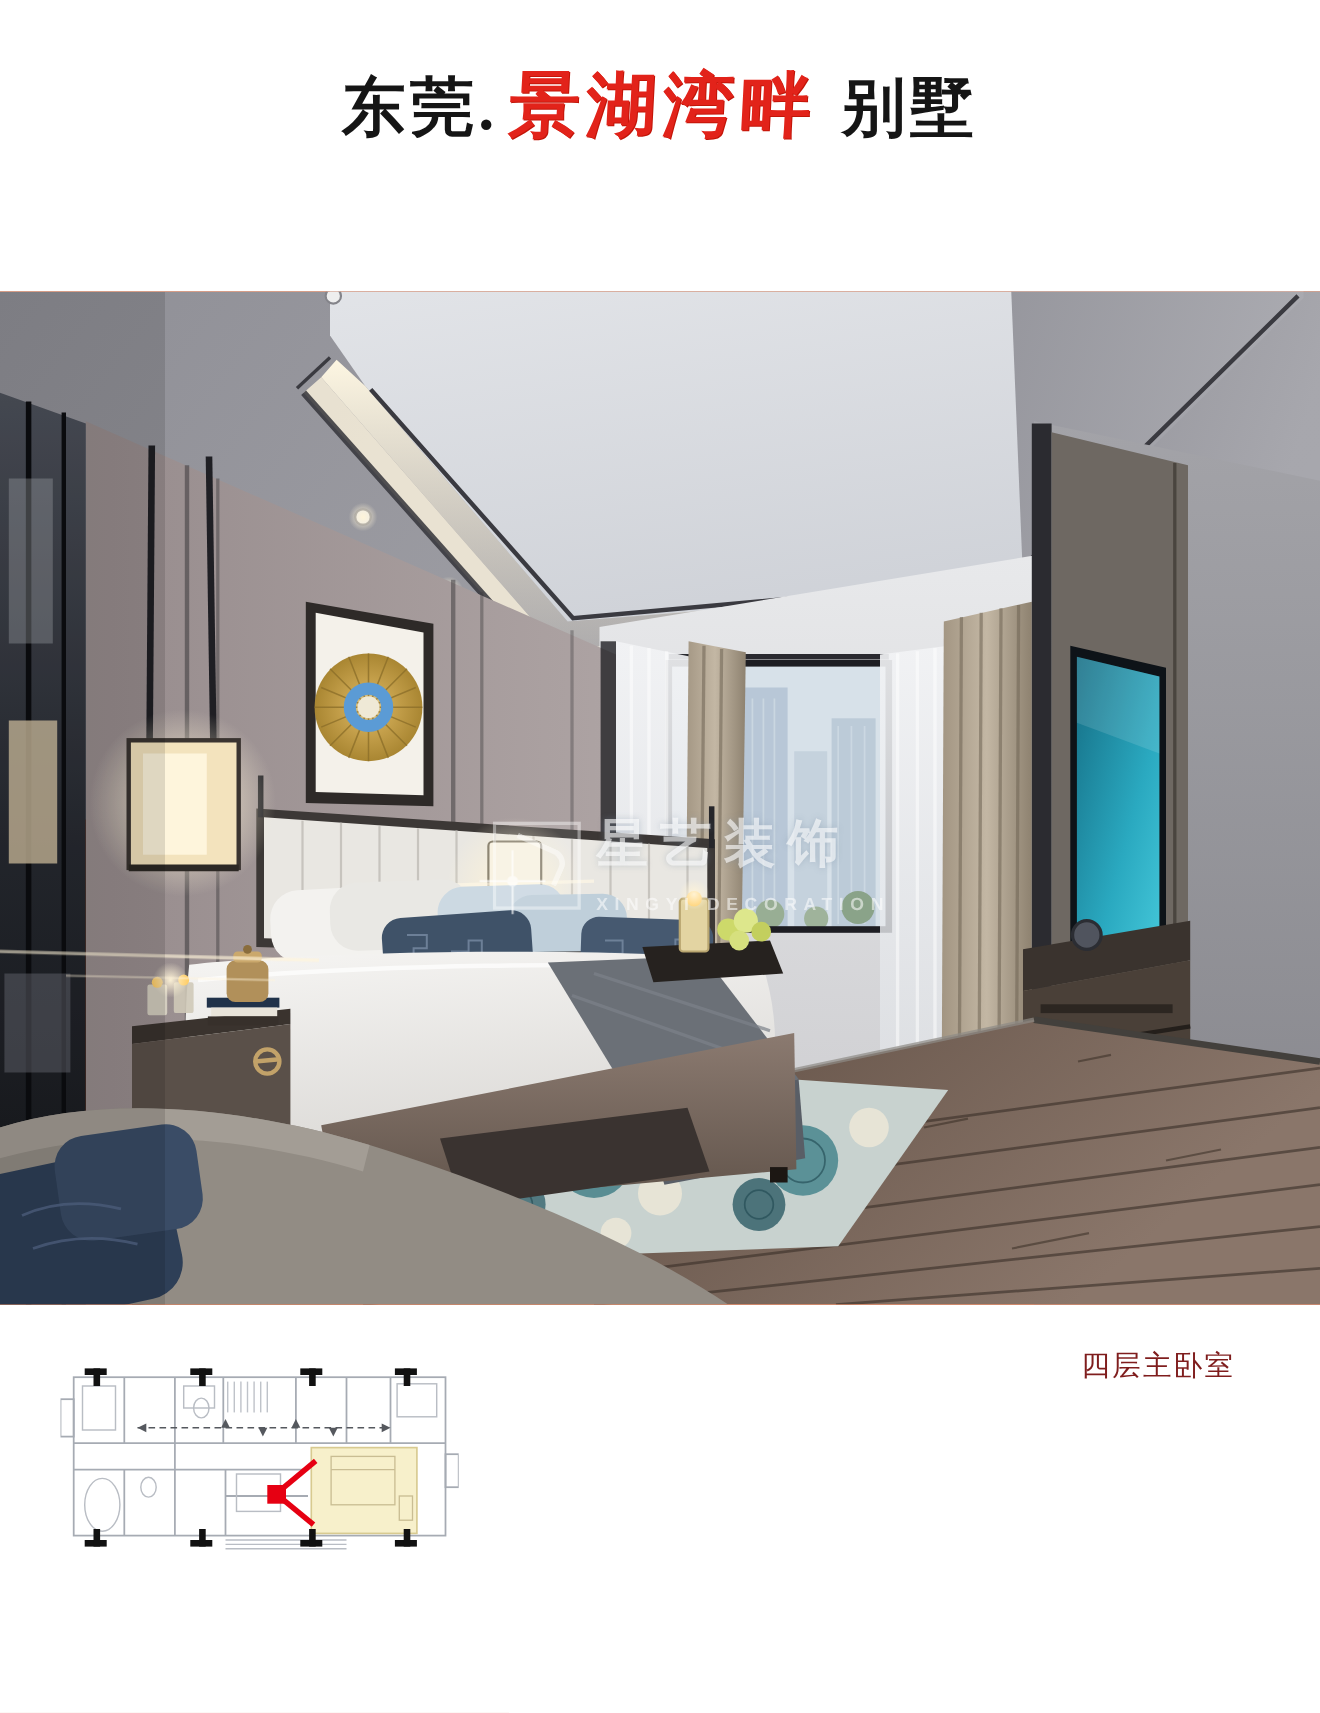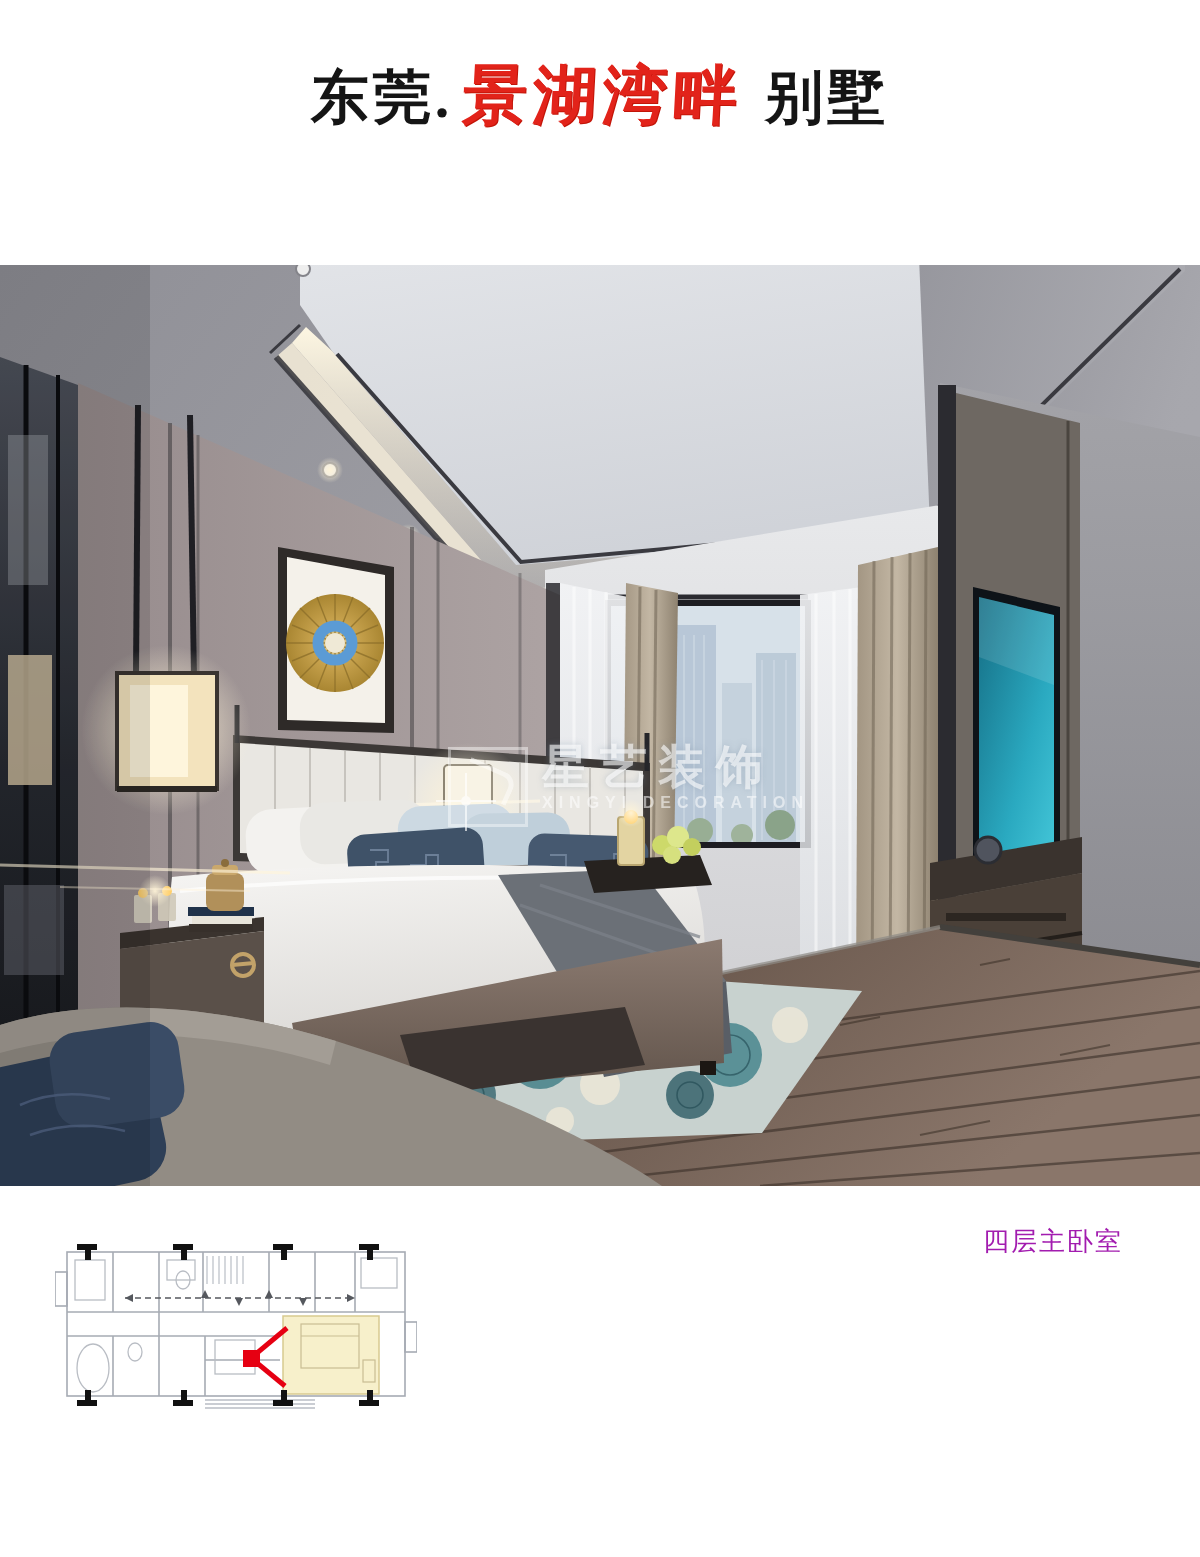--- a/index.html
+++ b/index.html
@@ -19,23 +19,23 @@
   .watermark{position:absolute;left:448px;top:478px;display:flex;align-items:flex-start;
              pointer-events:none;}
   .wm-logo{width:74px;height:74px;border:3px solid rgba(255,255,255,.38);margin:4px 14px 0 0;
            position:relative;background:rgba(255,255,255,.10);}
   .wm-logo::after{content:"";position:absolute;left:12px;top:16px;width:46px;height:26px;
            border-top:5px solid rgba(255,255,255,.45);border-right:5px solid rgba(255,255,255,.45);
            transform:rotate(24deg);border-radius:0 14px 0 0;}
   .wm-cn{font-size:47px;font-weight:700;color:rgba(255,255,255,.60);letter-spacing:11px;
          line-height:1.0;text-shadow:0 0 6px rgba(120,140,160,.35);}
   .wm-en{font-size:16px;font-weight:700;color:rgba(255,255,255,.55);letter-spacing:6px;
-         margin-top:4px;}
+         margin-top:24px;}
   
-  .caption{position:absolute;left:983px;top:1224px;font-size:26px;color:#a21caf;
+  .caption{position:absolute;left:983px;top:1224px;font-size:26px;color:#7f1d1d;
            letter-spacing:2px;font-weight:500;}
   
   .floorplan{position:absolute;left:55px;top:1240px;width:362px;height:188px;margin:0;}
 </style>
 </head>
 <body>
 
 <div class="page">
 
   <div class="hdr">

